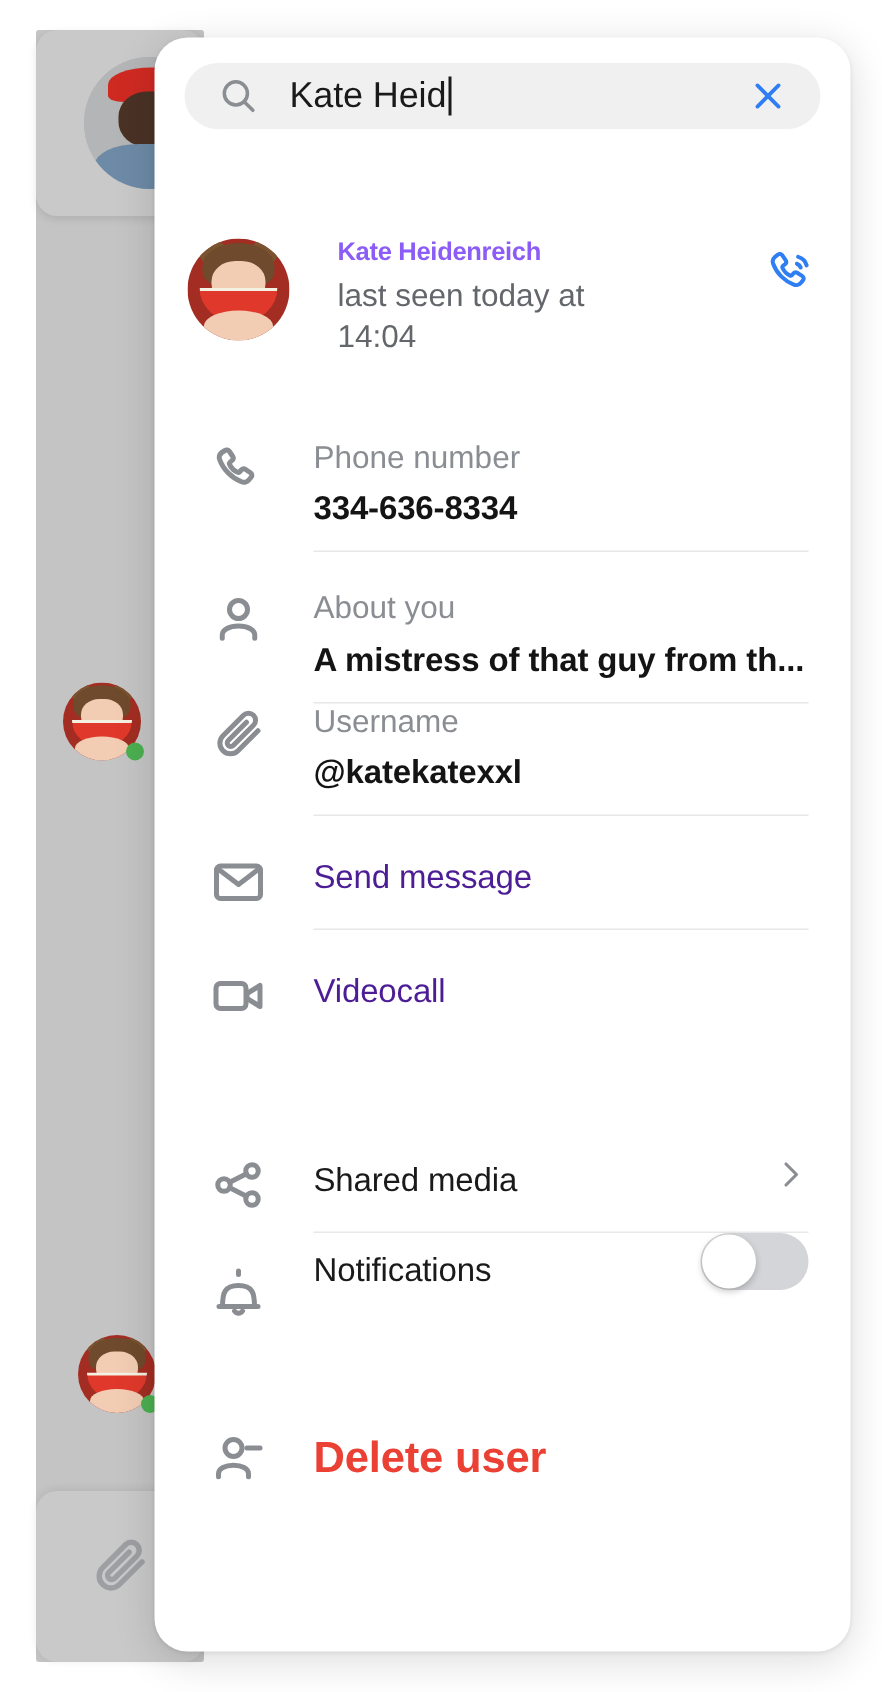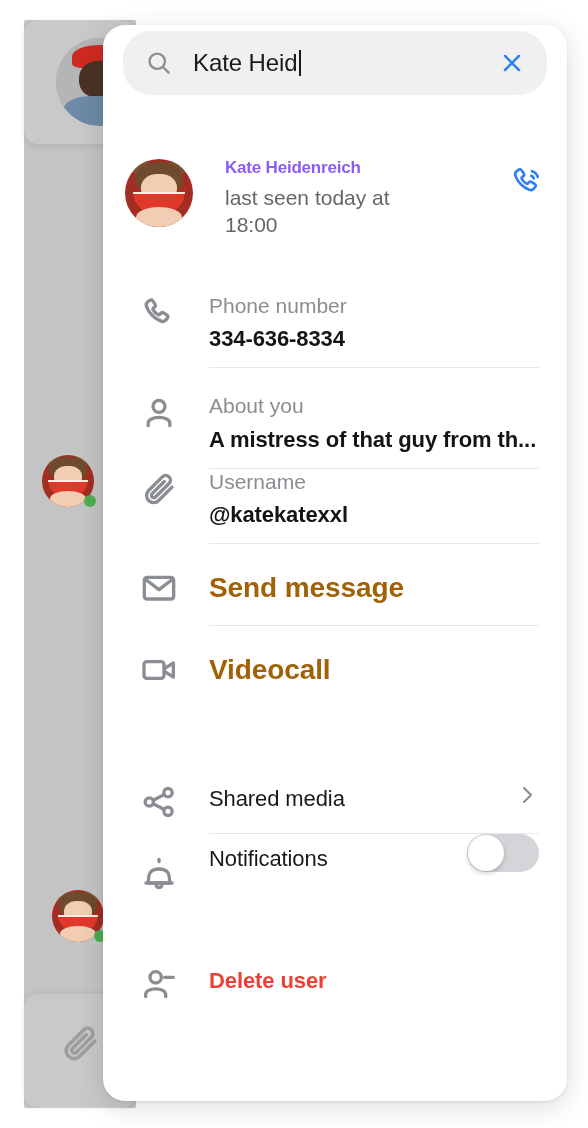--- a/index.html
+++ b/index.html
@@ -155,23 +155,23 @@
     background: #ffffff;
     border-radius: 22px;
     box-shadow: 0 6px 28px rgba(0,0,0,0.14), 0 1px 3px rgba(0,0,0,0.08);
     overflow: hidden;
   }
 
   
   .search-wrap {
     position: absolute;
     left: 20px;
-    top: 6px;
+    top: 17px;
     width: 424px;
-    height: 64px;
+    height: 44px;
     background: #f0f0f0;
     border-radius: 28px;
     display: flex;
     align-items: center;
     padding: 0 20px 0 22px;
   }
 
   .search-icon { flex: 0 0 auto; display: flex; }
 
   .search-value {
@@ -304,35 +304,35 @@
     font-size: 22px;
     font-weight: bold;
     color: #141414;
     letter-spacing: -0.1px;
     white-space: nowrap;
     overflow: hidden;
     text-overflow: ellipsis;
   }
 
   .action-link {
-    font-size: 28px;
-    font-weight: bold;
-    color: #a16207;
+    font-size: 22px;
+    font-weight: normal;
+    color: #4c1d95;
     letter-spacing: -0.1px;
     cursor: pointer;
   }
 
   .plain-label {
     font-size: 22px;
     color: #1a1a1a;
     letter-spacing: -0.1px;
   }
 
   .danger-link {
-    font-size: 22px;
+    font-size: 29px;
     font-weight: bold;
     color: #eb4034;
     letter-spacing: -0.1px;
     cursor: pointer;
   }
 
   .row-trailing {
     position: absolute;
     right: 0;
     top: 0;
@@ -437,21 +437,21 @@
           <div class="bun-l"></div>
             <div class="bun-r"></div>
             <div class="hair"></div>
           <div class="face"></div>
             <div class="melon"></div>
             <div class="hands"></div>
         </div>
       </div>
       <div class="contact-text">
         <div class="contact-name">Kate Heidenreich</div>
-        <div class="contact-status">last seen today at 18:00</div>
+        <div class="contact-status">last seen today at 14:04</div>
       </div>
       <div class="call-btn">
         <svg width="38" height="38" viewBox="0 0 24 24">
           <path d="M6.8 4.2c.5-.4 1.3-.3 1.7.3l1.5 2.2c.3.5.2 1.2-.3 1.6l-.9.7c-.2.2-.3.5-.2.8.6 1.4 1.8 2.6 3.2 3.3.3.1.6 0 .8-.2l.7-.8c.4-.4 1-.5 1.5-.2l2.2 1.4c.6.4.7 1.2.3 1.7l-.9 1.1c-.7.9-2 1.2-3 .8-2-.8-3.8-2-5.3-3.5-1.5-1.5-2.7-3.3-3.4-5.3-.4-1 0-2.2.8-2.9z" fill="none" stroke="#2f7ef4" stroke-width="1.7" stroke-linejoin="round"></path>
           <path d="M15.2 5.2a5.2 5.2 0 0 1 3.6 3.6" fill="none" stroke="#2f7ef4" stroke-width="1.7" stroke-linecap="round"></path>
           <path d="M14.7 8.1a2.6 2.6 0 0 1 1.6 1.6" fill="none" stroke="#2f7ef4" stroke-width="1.7" stroke-linecap="round"></path>
         </svg>
       </div>
     </div>
 

